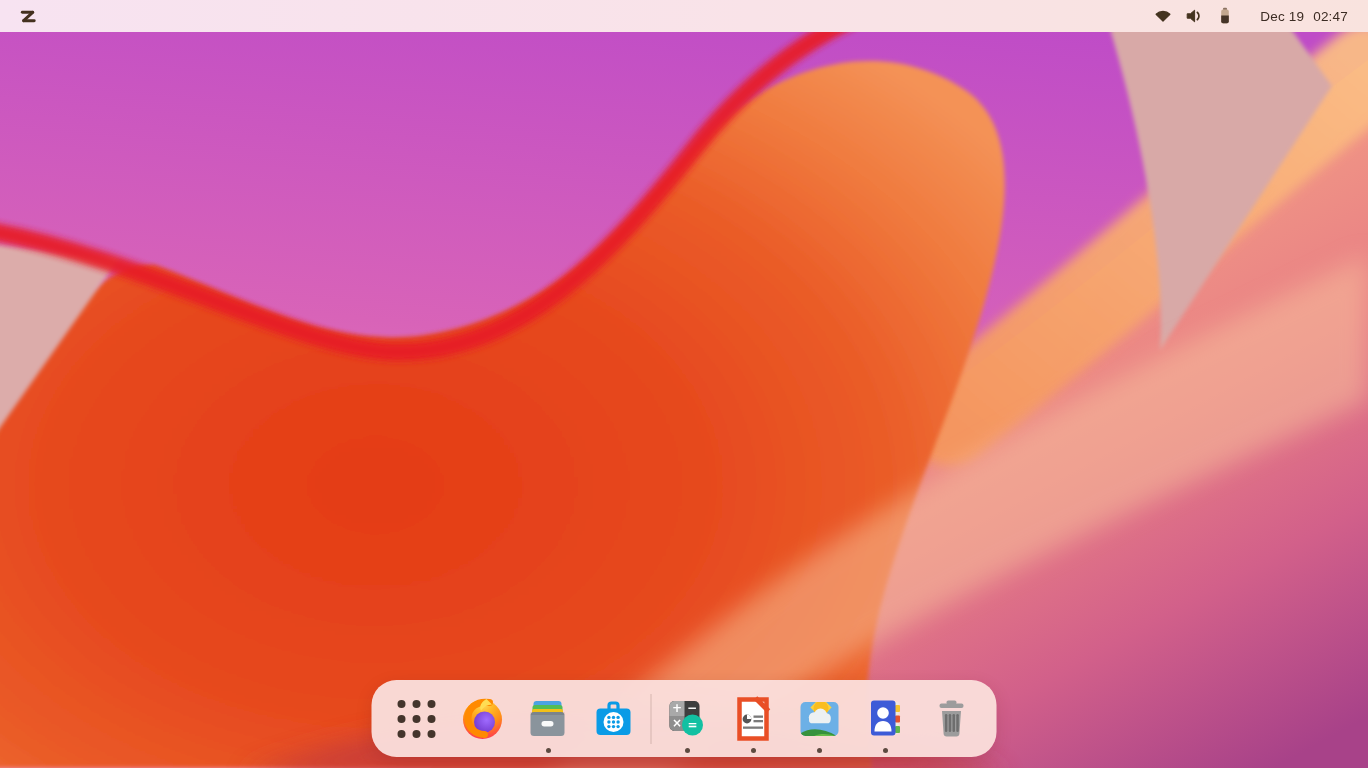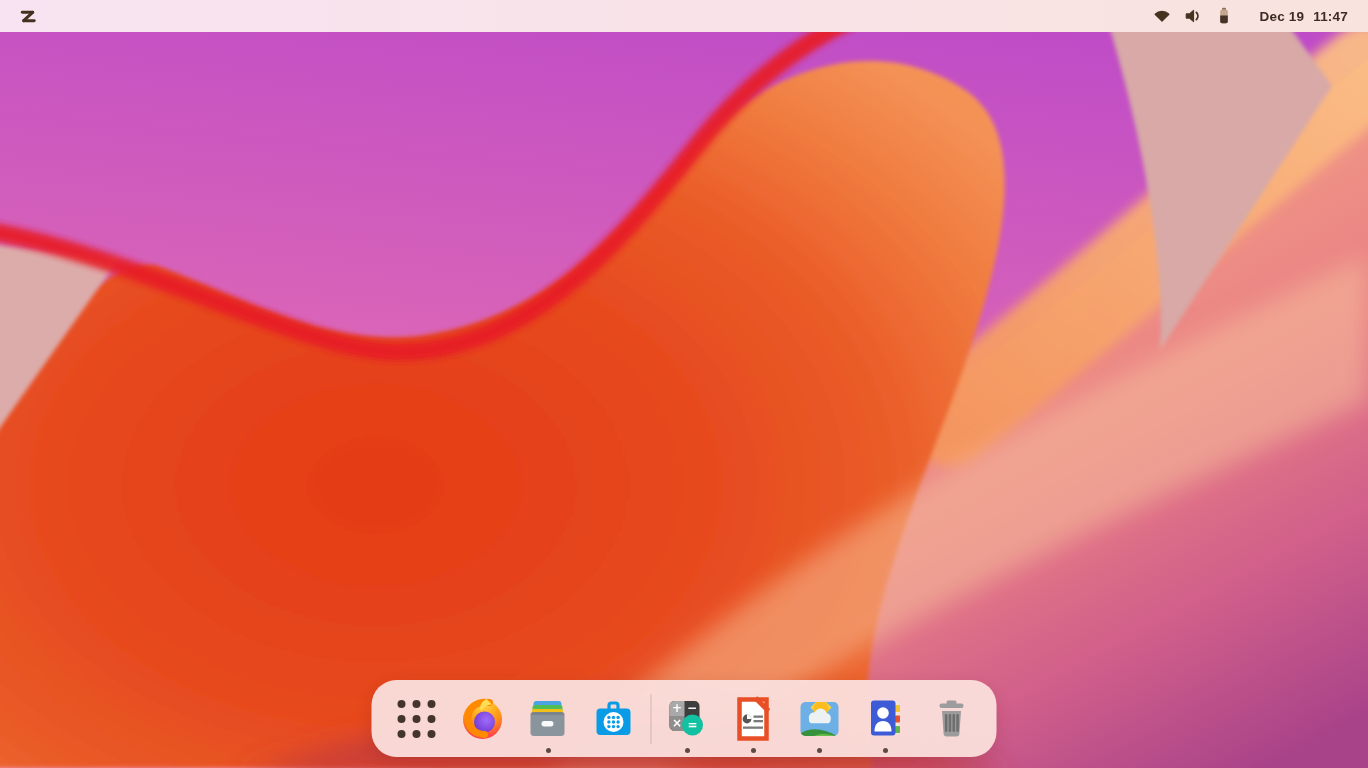--- a/index.html
+++ b/index.html
@@ -15,21 +15,21 @@
   .topbar{
     position:absolute;top:0;left:0;right:0;height:32px;z-index:10;
     background:linear-gradient(90deg,#f7e3f1 0%,#f9e3e8 55%,#f9e3de 100%);
     display:flex;align-items:center;
     padding:0 10px;box-sizing:border-box;
     color:#41302a;
   }
   .topbar .logo-btn{display:flex;align-items:center;justify-content:center;width:34px;height:26px;border-radius:6px;cursor:pointer;}
   .topbar .spacer{flex:1;}
   .status-cluster{display:flex;align-items:center;gap:13px;padding:2px 8px;border-radius:14px;cursor:pointer;}
-  .clock{display:flex;gap:9px;font-size:13.5px;font-weight:700;color:#3c2c23;padding:2px 10px 2px 18px;border-radius:14px;cursor:pointer;letter-spacing:.2px;}
+  .clock{display:flex;gap:9px;font-size:13.5px;font-weight:400;color:#3c2c23;padding:2px 10px 2px 18px;border-radius:14px;cursor:pointer;letter-spacing:.2px;}
   
   .dock{
     position:absolute;bottom:11px;left:50%;transform:translateX(-50%);
     height:77px;z-index:10;
     background:rgba(250,222,219,0.96);
     border-radius:25px;
     display:flex;align-items:center;
     padding:0 12px;
     box-shadow:0 5px 16px rgba(120,30,25,0.18);
   }
@@ -135,21 +135,21 @@
     </svg>
     <svg width="18" height="18" viewBox="0 0 18 18">
       <rect x="7" y="0.8" width="4" height="2.4" rx="1" fill="#8a7262"></rect>
       <rect x="5.2" y="2.6" width="7.6" height="13.8" rx="1.8" fill="#c3a78f"></rect>
       <path d="M5.2,8.4 h7.6 v6.1 a1.8,1.8 0 0 1 -1.8,1.8 h-4 a1.8,1.8 0 0 1 -1.8,-1.8 Z" fill="#463428"></path>
     </svg>
   </div>
 
   <div class="clock">
     <span>Dec 19</span>
-    <span>11:47</span>
+    <span>02:47</span>
   </div>
 </div>
 
 <div class="dock">
 
   <div class="dock-item">
     <svg viewBox="0 0 46 46">
       <g fill="#44352c">
         <circle cx="8" cy="8" r="4"></circle>
           <circle cx="23" cy="8" r="4"></circle>

